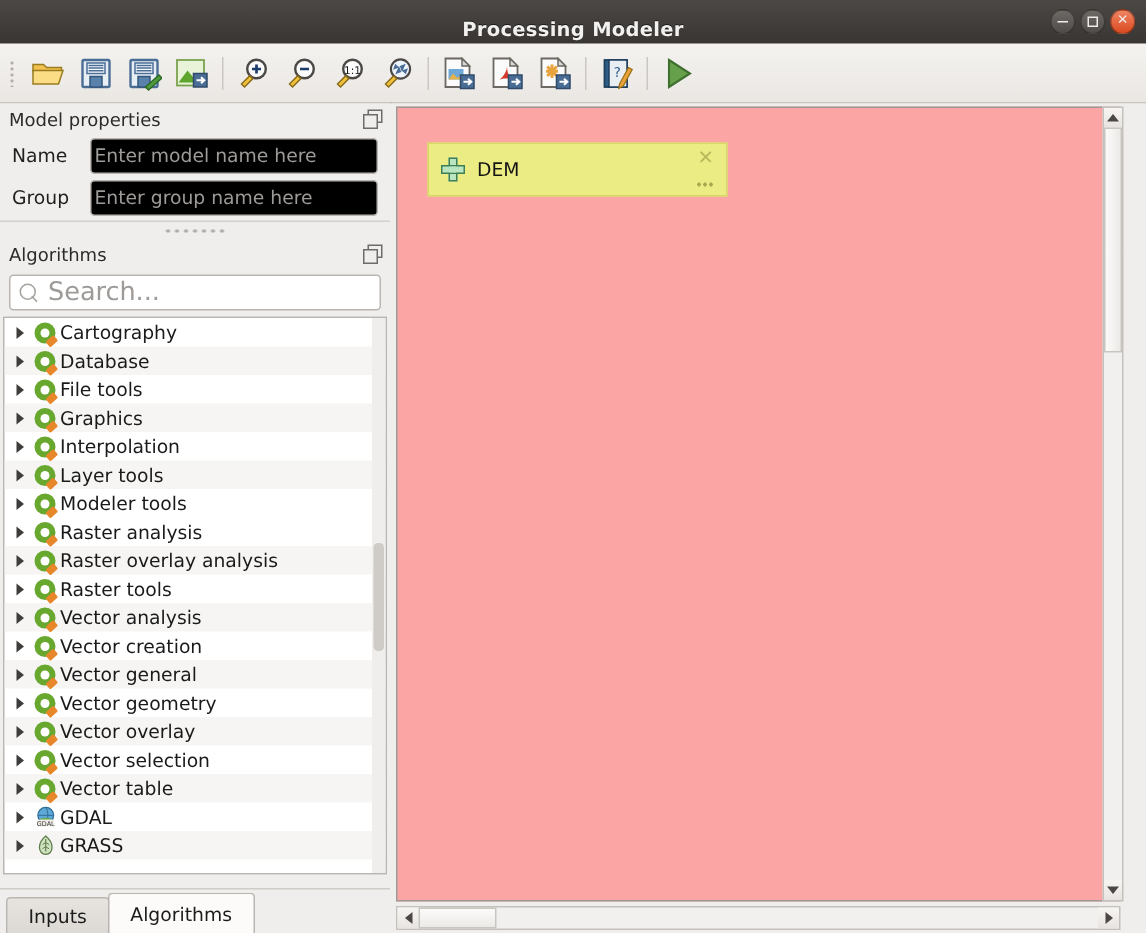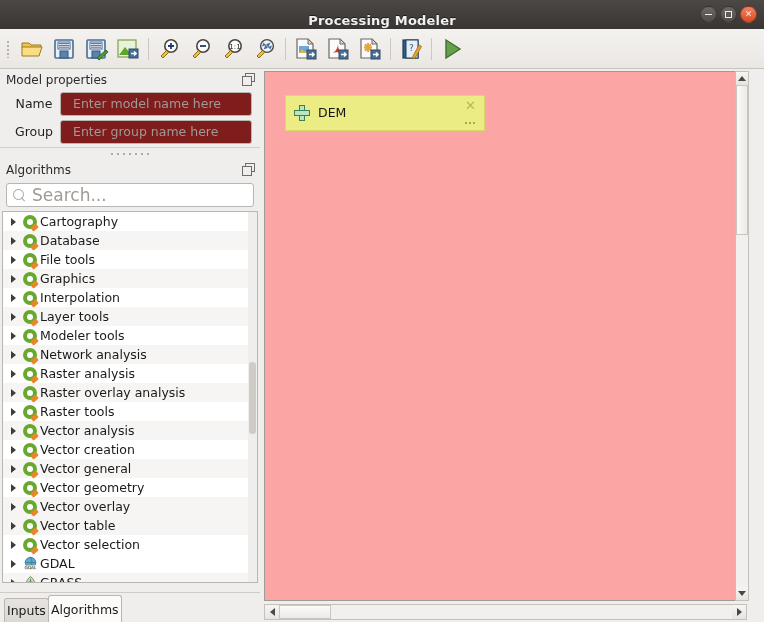--- a/index.html
+++ b/index.html
@@ -72,26 +72,26 @@
   .float-icon {
     width: 14px; height: 14px; position: relative; flex: none;
   }
   .float-icon .o {
     position: absolute; border: 1px solid #6e6b68; background: #efeeec;
   }
   .float-icon .o1 { left: 3px; top: 0px; width: 10px; height: 9px; }
   .float-icon .o2 { left: 0px; top: 3px; width: 10px; height: 10px; }
 
   .prop-rows { padding: 0 8px; }
-  .prow { display: flex; align-items: center; height: 25px; margin-bottom: 3px; text-align: center; }
+  .prow { display: flex; align-items: center; height: 25px; margin-bottom: 3px; }
   .plabel { width: 52px; font-size: 12.5px; color: #1f1f1f; }
   .pinput {
-    flex: 1; height: 24px; background: #7f1d1d;
+    flex: 1; height: 24px; background: #000000;
     border: 1px solid #b9b5b1; border-radius: 3px;
-    padding: 0 12px; font-size: 12.5px; color: #9d9a97;
+    padding: 0 2px; font-size: 12.5px; color: #9d9a97;
     display: flex; align-items: center;
     font-family: "DejaVu Sans", sans-serif;
   }
 
   .splitter {
     height: 12px; display: flex; align-items: center; justify-content: center;
     border-top: 1px solid #d3cfcb;
   }
   .splitter .dots {
     width: 42px; height: 2px;
@@ -159,21 +159,21 @@
     background: #cfcbc6; border-radius: 3px;
   }
 
   
   .tabs {
     position: absolute; left: 0; bottom: 0; width: 260px; height: 30px;
     display: flex; align-items: flex-end; padding-left: 4px;
     border-top: 1px solid #cfcbc7;
   }
   .tab {
-    height: 24px; padding: 0 2px; display: flex; align-items: center;
+    height: 24px; padding: 0 14px; display: flex; align-items: center;
     font-size: 12.5px; color: #1c1c1c;
     border: 1px solid #b9b5b1; border-bottom: none;
     border-radius: 3px 3px 0 0; margin-right: -1px;
   }
   .tab.inactive { background: linear-gradient(to bottom,#e7e4e0,#dcd8d4); }
   .tab.active { background: #fcfbfa; height: 27px; }
 
   
   .canvas-area {
     position: absolute; left: 262px; top: 69px;
@@ -524,33 +524,20 @@
           </span>
           <span class="ticon">
             <span class="qlogo">
               <span class="ring"></span>
               <span class="hole"></span>
               <span class="tail"></span>
             </span>
           </span>
           <span class="tlabel">Modeler tools</span>
         </div>
-        <div class="trow alt">
-          <span class="arrow">
-            <i></i>
-          </span>
-          <span class="ticon">
-            <span class="qlogo">
-              <span class="ring"></span>
-              <span class="hole"></span>
-              <span class="tail"></span>
-            </span>
-          </span>
-          <span class="tlabel">Network analysis</span>
-        </div>
         <div class="trow">
           <span class="arrow">
             <i></i>
           </span>
           <span class="ticon">
             <span class="qlogo">
               <span class="ring"></span>
               <span class="hole"></span>
               <span class="tail"></span>
             </span>
@@ -641,45 +628,45 @@
           </span>
           <span class="ticon">
             <span class="qlogo">
               <span class="ring"></span>
               <span class="hole"></span>
               <span class="tail"></span>
             </span>
           </span>
           <span class="tlabel">Vector overlay</span>
         </div>
+        <div class="trow">
+          <span class="arrow">
+            <i></i>
+          </span>
+          <span class="ticon">
+            <span class="qlogo">
+              <span class="ring"></span>
+              <span class="hole"></span>
+              <span class="tail"></span>
+            </span>
+          </span>
+          <span class="tlabel">Vector selection</span>
+        </div>
         <div class="trow alt">
           <span class="arrow">
             <i></i>
           </span>
           <span class="ticon">
             <span class="qlogo">
               <span class="ring"></span>
               <span class="hole"></span>
               <span class="tail"></span>
             </span>
           </span>
           <span class="tlabel">Vector table</span>
-        </div>
-        <div class="trow">
-          <span class="arrow">
-            <i></i>
-          </span>
-          <span class="ticon">
-            <span class="qlogo">
-              <span class="ring"></span>
-              <span class="hole"></span>
-              <span class="tail"></span>
-            </span>
-          </span>
-          <span class="tlabel">Vector selection</span>
         </div>
         <div class="trow">
           <span class="arrow">
             <i></i>
           </span>
           <span class="ticon">
             <svg width="15" height="15" viewBox="0 0 16 16">
               <circle cx="8" cy="7" r="5.6" fill="#5fa9d8" stroke="#2d6c96" stroke-width="0.9"></circle>
               <path d="M3 7h10M8 1.5c2 2.6 2 8.4 0 11" stroke="#2d6c96" fill="none" stroke-width="0.7"></path>
               <path d="M4 9.5c2-1 5-1 8 0l-1 2H5z" fill="#6aa84f"></path>

